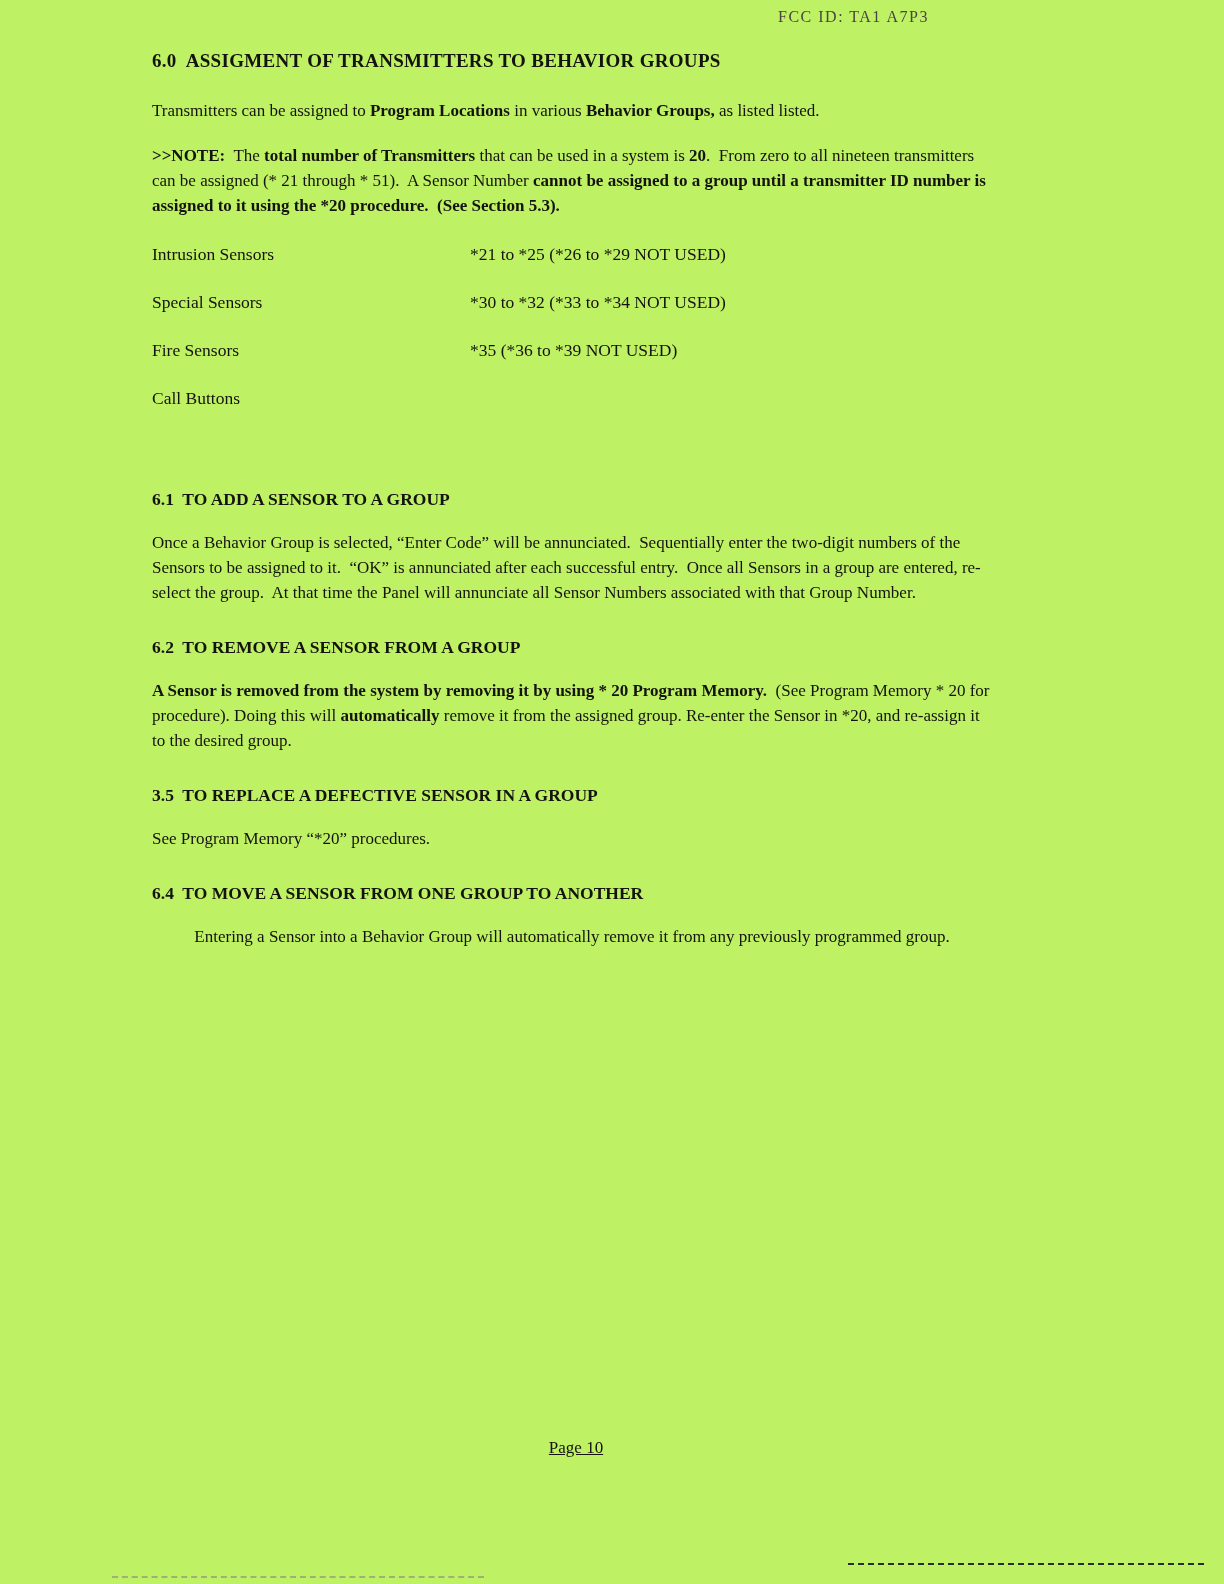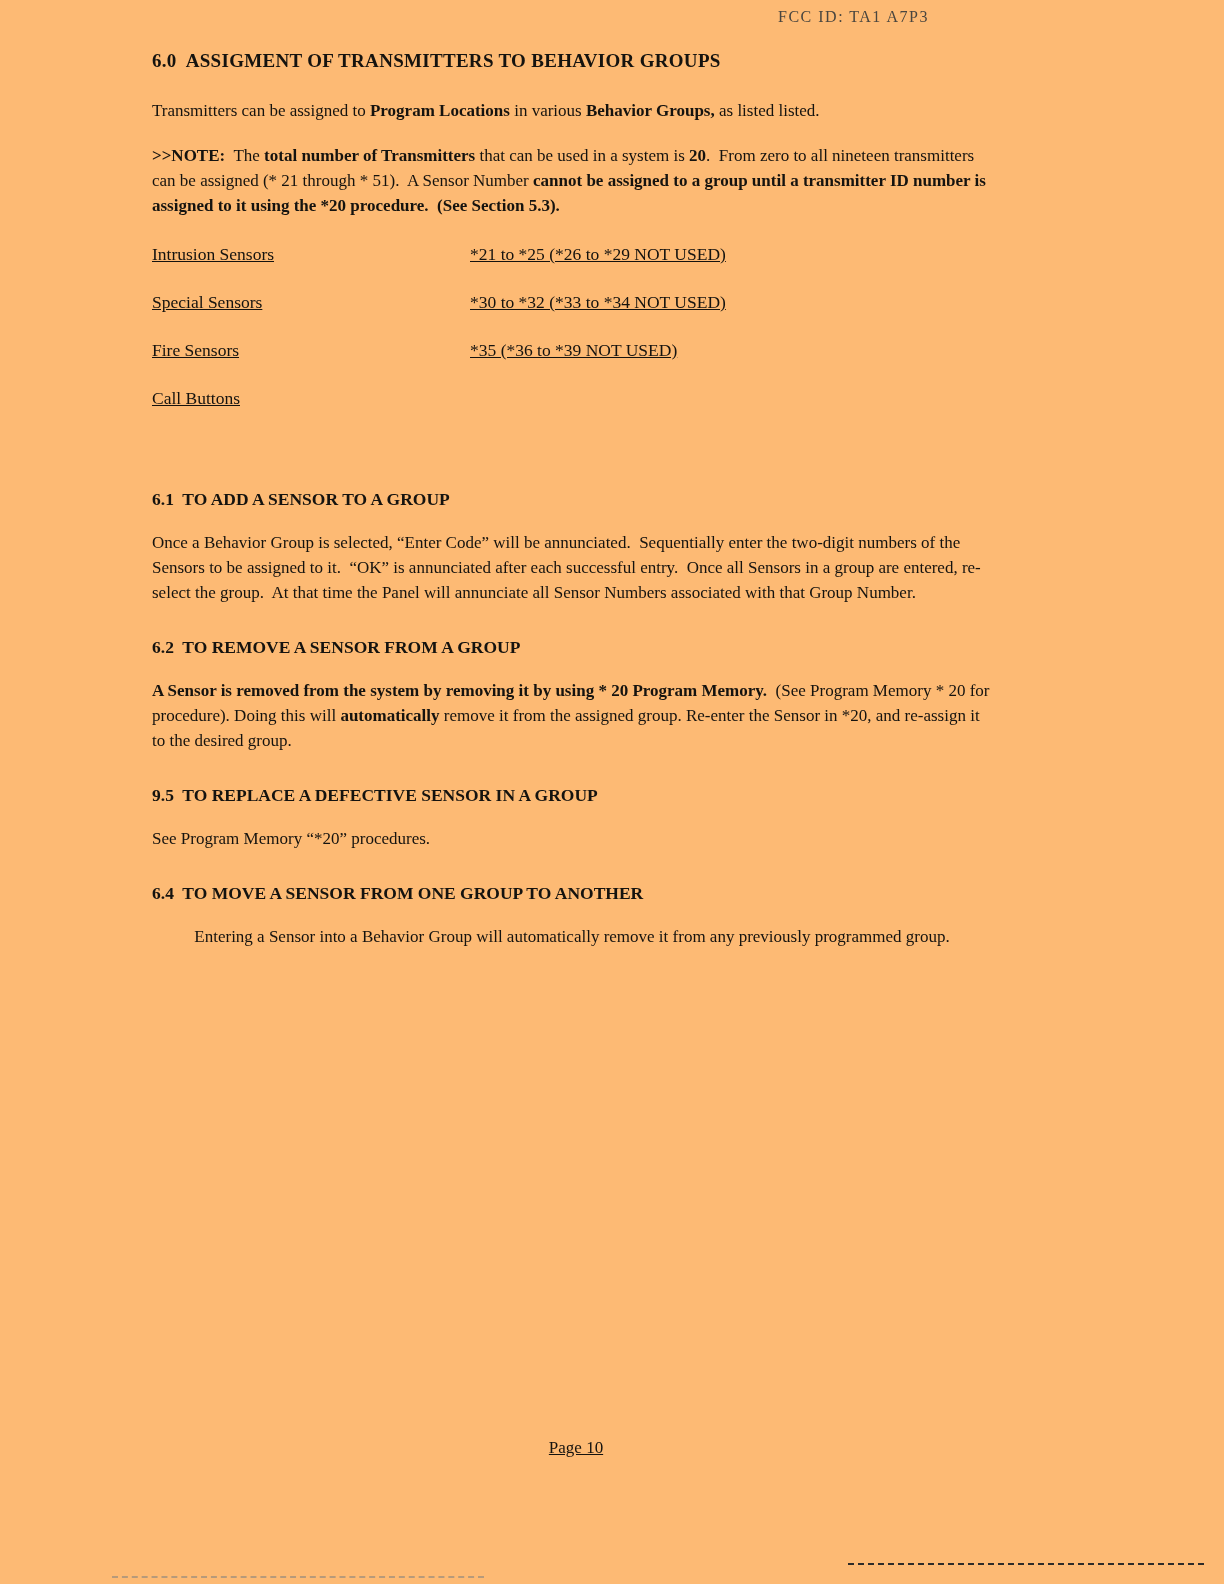--- a/index.html
+++ b/index.html
@@ -8,21 +8,21 @@
     width: 1224px;
     height: 1584px;
     background: #fdfdfc;
     font-family: "Liberation Serif", serif;
     color: #15130f;
   }
   .page {
     position: relative;
     width: 1224px;
     height: 1584px;
-    background: #fdba74;
+    background: #bef264;
     overflow: hidden;
   }
   .fcc-id {
     position: absolute;
     top: 8px;
     left: 778px;
     font-size: 16px;
     color: #4a463f;
     letter-spacing: 1.5px;
   }
@@ -57,21 +57,20 @@
   .thead .c1 { width: 318px; padding-left: 14px; }
   .thead .c2 { padding-left: 50px; }
   .th {
     text-decoration: underline;
     text-underline-offset: 3px;
   }
   .trow {
     display: flex;
     font-size: 17.5px;
     margin-bottom: 27px;
-    text-decoration: underline;
   }
   .trow .c1 { width: 318px; }
   .trow .c2 { flex: 1; }
   h2.sec {
     font-size: 17.5px;
     font-weight: bold;
     margin: 32px 0 20px 0;
     white-space: pre-wrap;
   }
   h2.first-sec { margin-top: 80px; }
@@ -140,21 +139,21 @@
       </div>
 
     </div>
 
     <h2 class="sec first-sec">6.1  TO ADD A SENSOR TO A GROUP</h2>
     <p class="para">Once a Behavior Group is selected, “Enter Code” will be annunciated.  Sequentially enter the two-digit numbers of the Sensors to be assigned to it.  “OK” is annunciated after each successful entry.  Once all Sensors in a group are entered, re-select the group.  At that time the Panel will annunciate all Sensor Numbers associated with that Group Number.</p>
 
     <h2 class="sec">6.2  TO REMOVE A SENSOR FROM A GROUP</h2>
     <p class="para"><b>A Sensor is removed from the system by removing it by using * 20 Program Memory.</b><span>  (See Program Memory * 20 for procedure). Doing this will </span><b>automatically</b><span> remove it from the assigned group. Re-enter the Sensor in *20, and re-assign it to the desired group.</span></p>
 
-    <h2 class="sec">9.5  TO REPLACE A DEFECTIVE SENSOR IN A GROUP</h2>
+    <h2 class="sec">3.5  TO REPLACE A DEFECTIVE SENSOR IN A GROUP</h2>
     <p class="para">See Program Memory “*20” procedures.</p>
 
     <h2 class="sec">6.4  TO MOVE A SENSOR FROM ONE GROUP TO ANOTHER</h2>
     <p class="para bold-para">Entering a Sensor into a Behavior Group will automatically remove it from any previously programmed group.</p>
 
   </div>
 
   <div class="footer">Page 10</div>
 
   <div class="artifact-right"></div>

